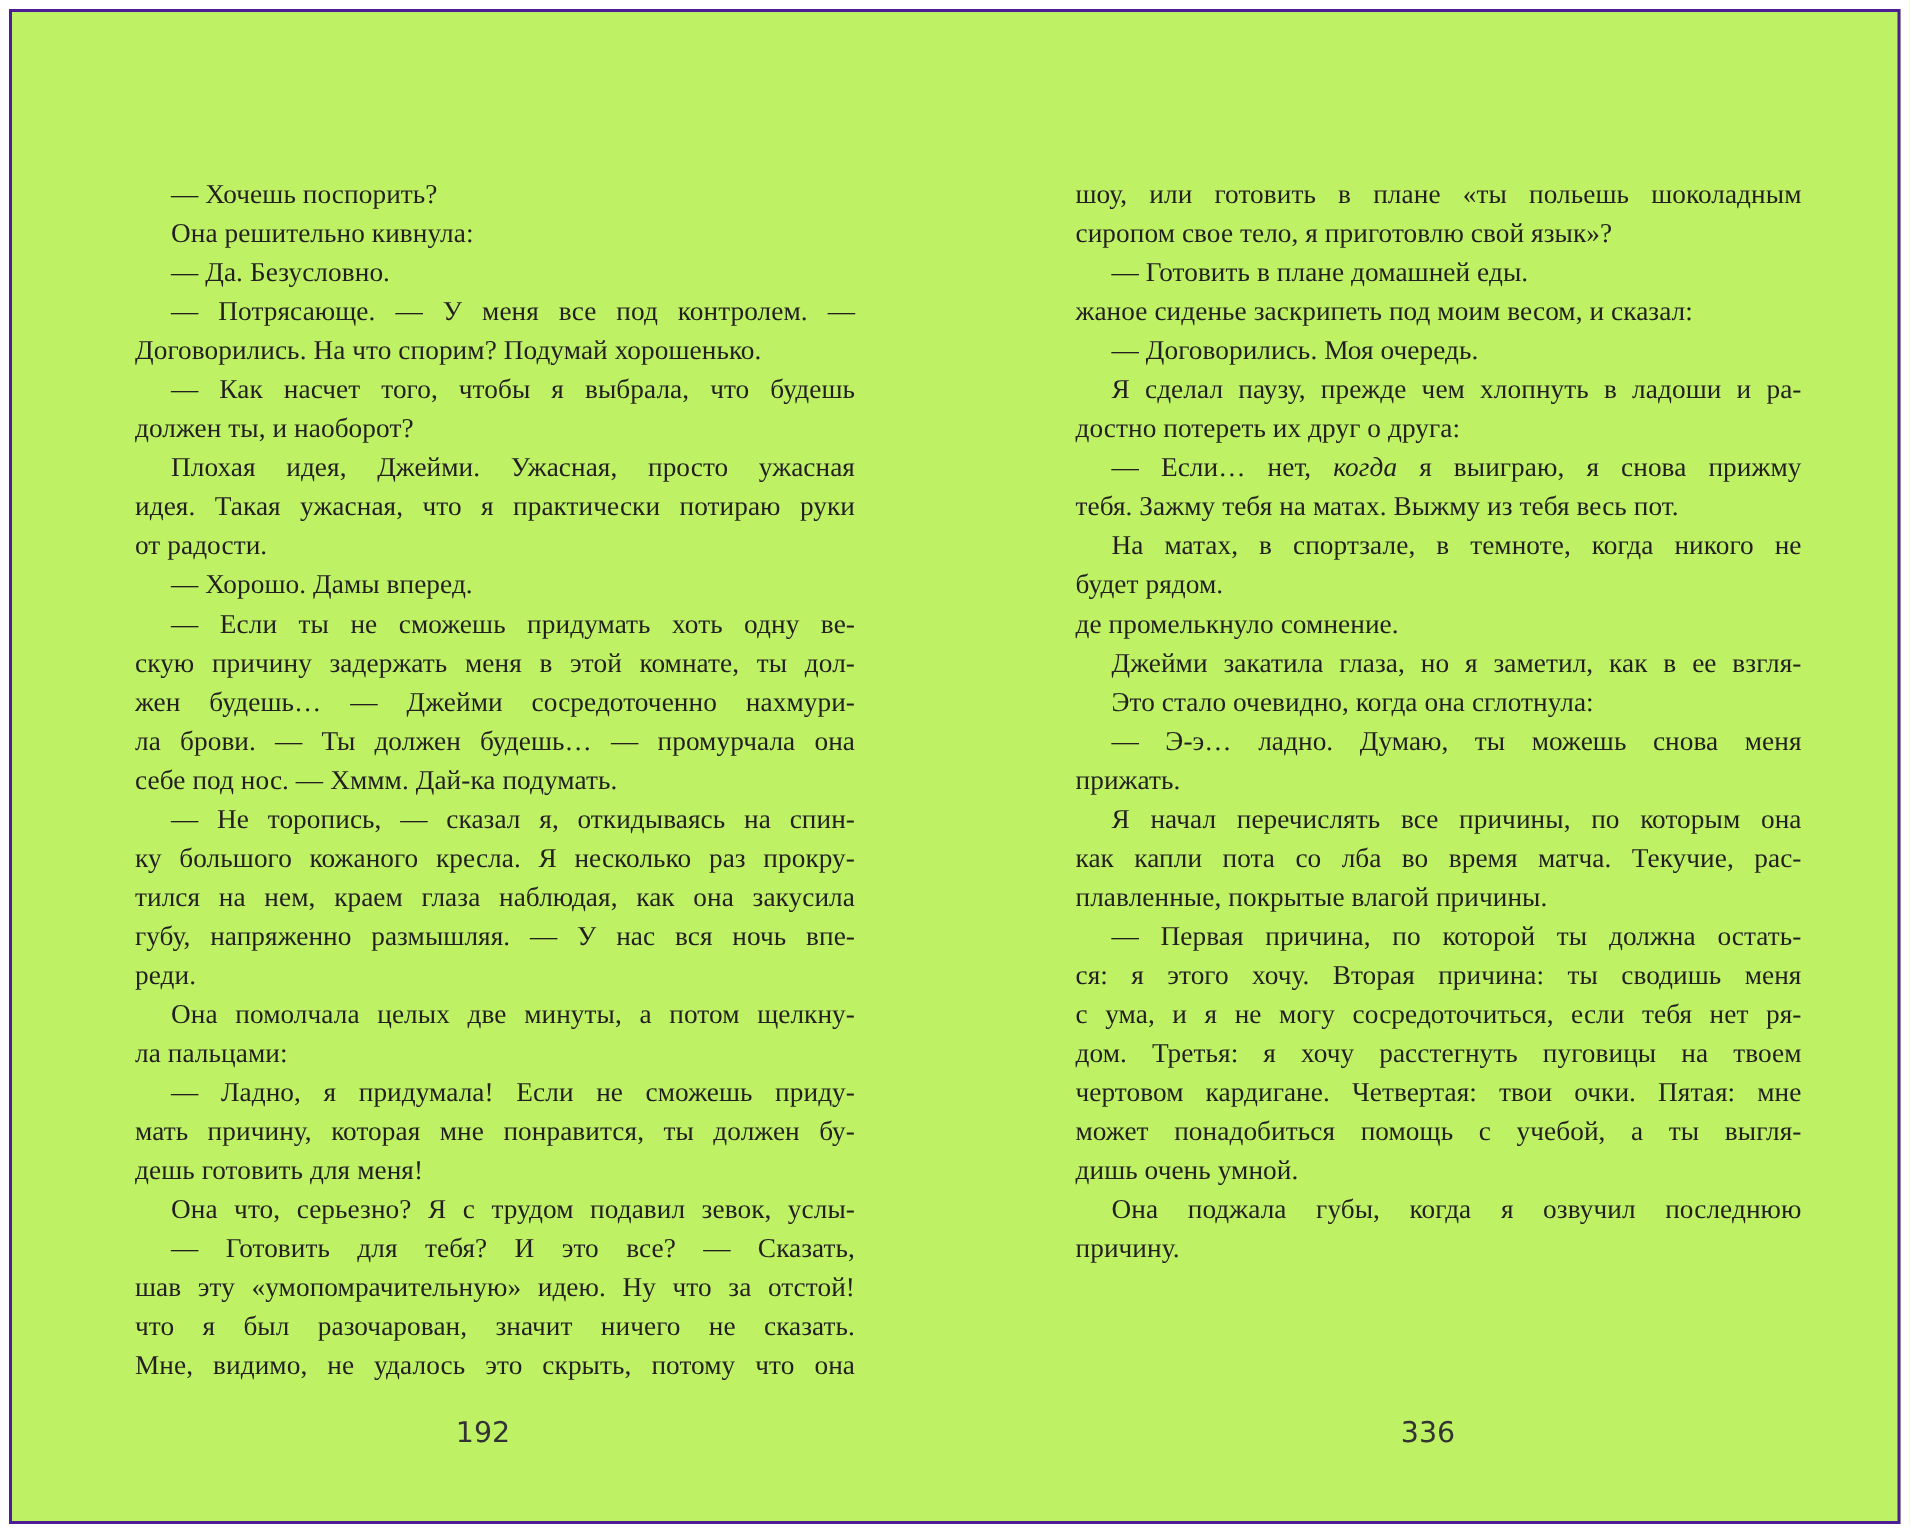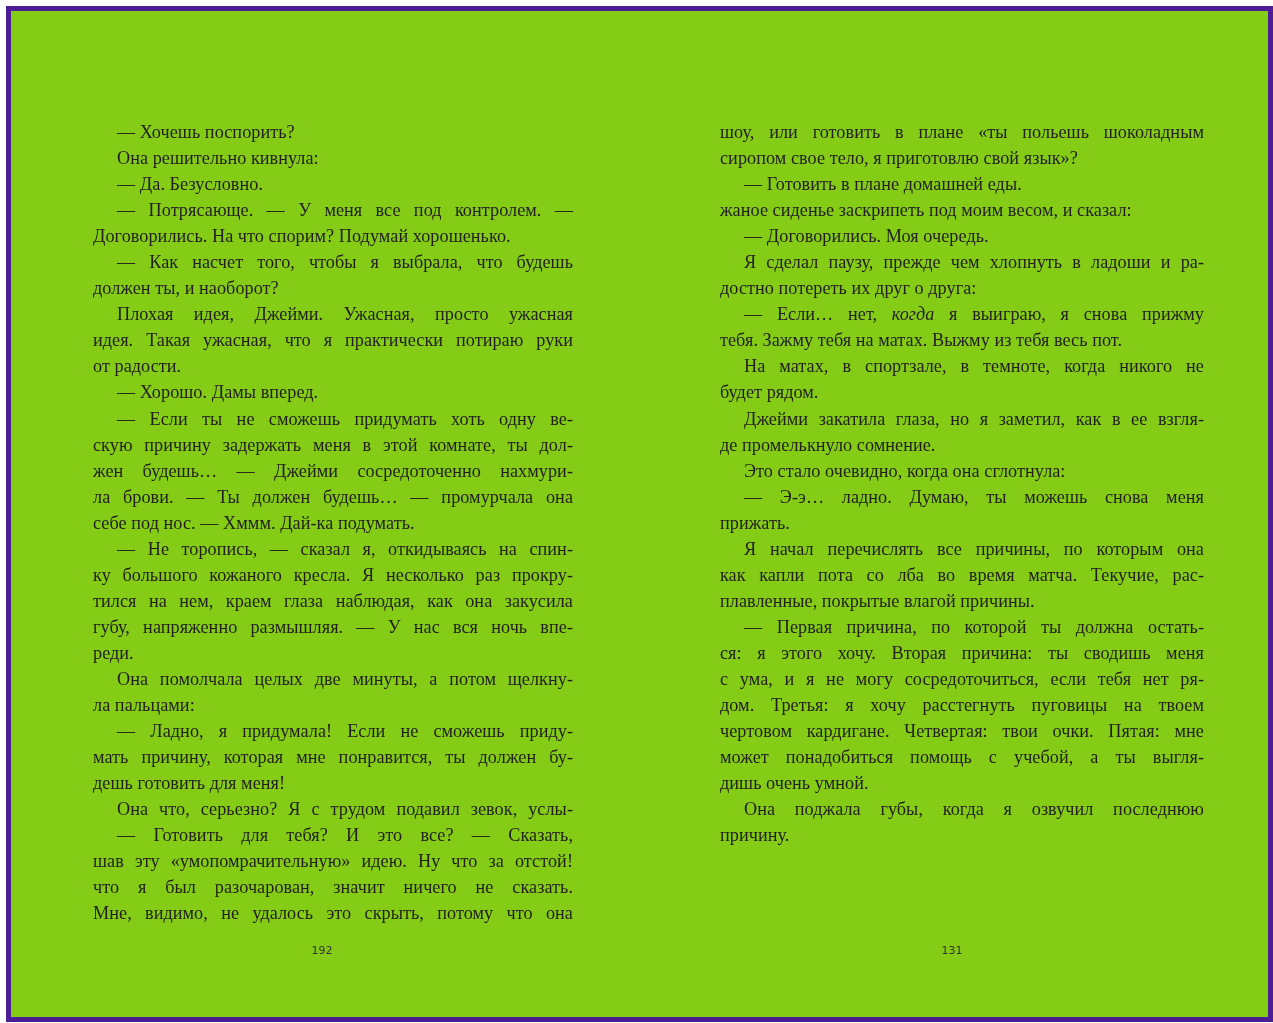--- a/index.html
+++ b/index.html
@@ -14,22 +14,22 @@
       overflow: hidden;
       font-family: "Liberation Serif", "DejaVu Serif", serif;
       color: #231f20;
     }
     .frame {
       position: absolute;
       left: 6px;
       top: 6px;
       width: 1257px;
       height: 1006px;
-      border: 5px solid #4c1d95;
-      background: #84cc16;
+      border: 2px solid #4c1d95;
+      background: #bef264;
     }
     .page {
       position: absolute;
       top: 108px;
     }
     .page.left {
       left: 82px;
       width: 480px;
     }
     .page.right {
@@ -52,21 +52,21 @@
       text-align-last: left;
     }
     .line em {
       font-style: italic;
       margin-top: 16px;
     }
     .folio {
       position: absolute;
       top: 944px;
       font-family: "DejaVu Sans", sans-serif;
-      font-size: 11px;
+      font-size: 19px;
       color: #333333;
       text-align: center;
       width: 60px;
     }
     .folio.left {
       left: 292px;
     }
     .folio.right {
       left: 922px;
     }
@@ -113,34 +113,34 @@
       <div class="line last">сиропом свое тело, я приготовлю свой язык»?</div>
       <div class="line indent last">— Готовить в плане домашней еды.</div>
       <div class="line last">жаное сиденье заскрипеть под моим весом, и сказал:</div>
       <div class="line indent last">— Договорились. Моя очередь.</div>
       <div class="line indent">Я сделал паузу, прежде чем хлопнуть в ладоши и ра-</div>
       <div class="line last">достно потереть их друг о друга:</div>
       <div class="line indent"><span>— Если… нет, </span><em>когда</em><span> я выиграю, я снова прижму</span></div>
       <div class="line last">тебя. Зажму тебя на матах. Выжму из тебя весь пот.</div>
       <div class="line indent">На матах, в спортзале, в темноте, когда никого не</div>
       <div class="line last">будет рядом.</div>
+      <div class="line last">де промелькнуло сомнение.</div>
       <div class="line indent">Джейми закатила глаза, но я заметил, как в ее взгля-</div>
-      <div class="line last">де промелькнуло сомнение.</div>
       <div class="line indent last">Это стало очевидно, когда она сглотнула:</div>
       <div class="line indent">— Э-э… ладно. Думаю, ты можешь снова меня</div>
       <div class="line last">прижать.</div>
       <div class="line indent">Я начал перечислять все причины, по которым она</div>
       <div class="line">как капли пота со лба во время матча. Текучие, рас-</div>
       <div class="line last">плавленные, покрытые влагой причины.</div>
       <div class="line indent">— Первая причина, по которой ты должна остать-</div>
       <div class="line">ся: я этого хочу. Вторая причина: ты сводишь меня</div>
       <div class="line">с ума, и я не могу сосредоточиться, если тебя нет ря-</div>
       <div class="line">дом. Третья: я хочу расстегнуть пуговицы на твоем</div>
       <div class="line">чертовом кардигане. Четвертая: твои очки. Пятая: мне</div>
       <div class="line">может понадобиться помощь с учебой, а ты выгля-</div>
       <div class="line last">дишь очень умной.</div>
       <div class="line indent">Она поджала губы, когда я озвучил последнюю</div>
       <div class="line last">причину.</div>
     </div>
 </div>
 
 <div class="folio left">192</div>
-<div class="folio right">131</div>
+<div class="folio right">336</div>
 
 </body></html>

